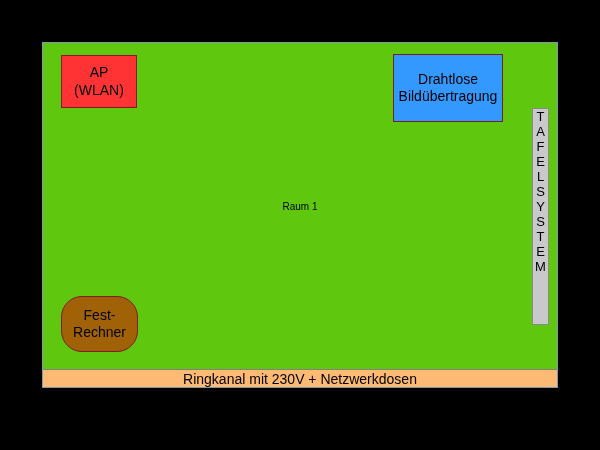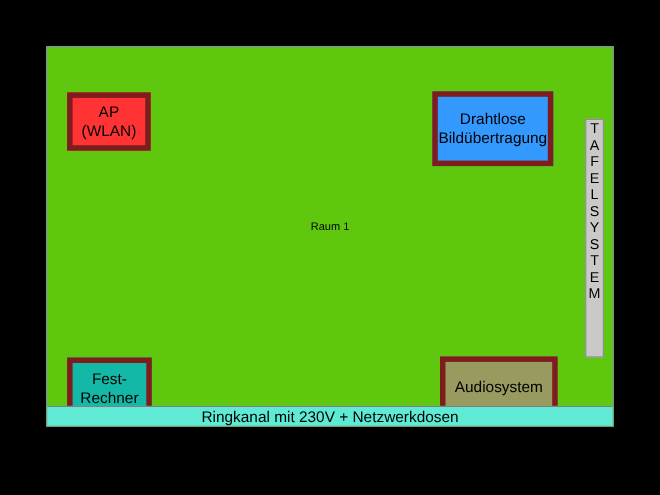--- a/index.html
+++ b/index.html
@@ -26,24 +26,24 @@
     position: absolute;
     left: 0; top: 0; right: 0; bottom: 18px;
     display: flex; align-items: center; justify-content: center;
     font-size: 10px; color: #000;
     pointer-events: none;
   }
   
   .box {
     position: absolute;
     box-sizing: border-box;
-    border: 5px solid #7f1d1d;
+    border: 1px solid #7f1d1d;
     display: flex; align-items: center; justify-content: center;
     text-align: center;
-    font-size: 14px; line-height: 1.25; color: #000; margin-top: 29px;
+    font-size: 14px; line-height: 1.25; color: #000;
   }
   .box-label { white-space: pre-line; }
   .box-ap       { left: 18px;  top: 12px;  width: 76px;  height: 53px; }
   .box-wireless { left: 350px; top: 11px;  width: 110px; height: 68px; }
   .box-pc       { left: 18px;  top: 253px; width: 77px;  height: 56px; }
   .box-audio    { left: 357px; top: 252px; width: 107px; height: 56px; }
   
   .box-board {
     position: absolute;
     left: 489px; top: 65px;
@@ -86,27 +86,24 @@
 
     <div class="box box-wireless" style="background-color: rgb(51, 153, 255);">
       <span class="box-label">Drahtlose
 Bildübertragung</span>
     </div>
 
     <div class="box-board" style="background-color: rgb(201, 201, 201);">
       <span class="board-label">TAFELSYSTEM</span>
     </div>
 
-    <div class="box box-pc" style="background-color: #14b8a6;">
+    <div class="box box-pc" style="background-color: #a16207; border-radius: 21px;">
       <span class="box-label">Fest-
 Rechner</span>
     </div>
 
-    <div class="box box-audio" style="background-color: rgb(153, 154, 96);">
-      <span class="box-label">Audiosystem</span>
-    </div>
 
-    <div class="ring-bar" style="background-color: #5eead4;">
+    <div class="ring-bar" style="background-color: #fdba74;">
       <span>Ringkanal mit 230V + Netzwerkdosen</span>
     </div>
 
   </div>
 </div>
 
 </body></html>

